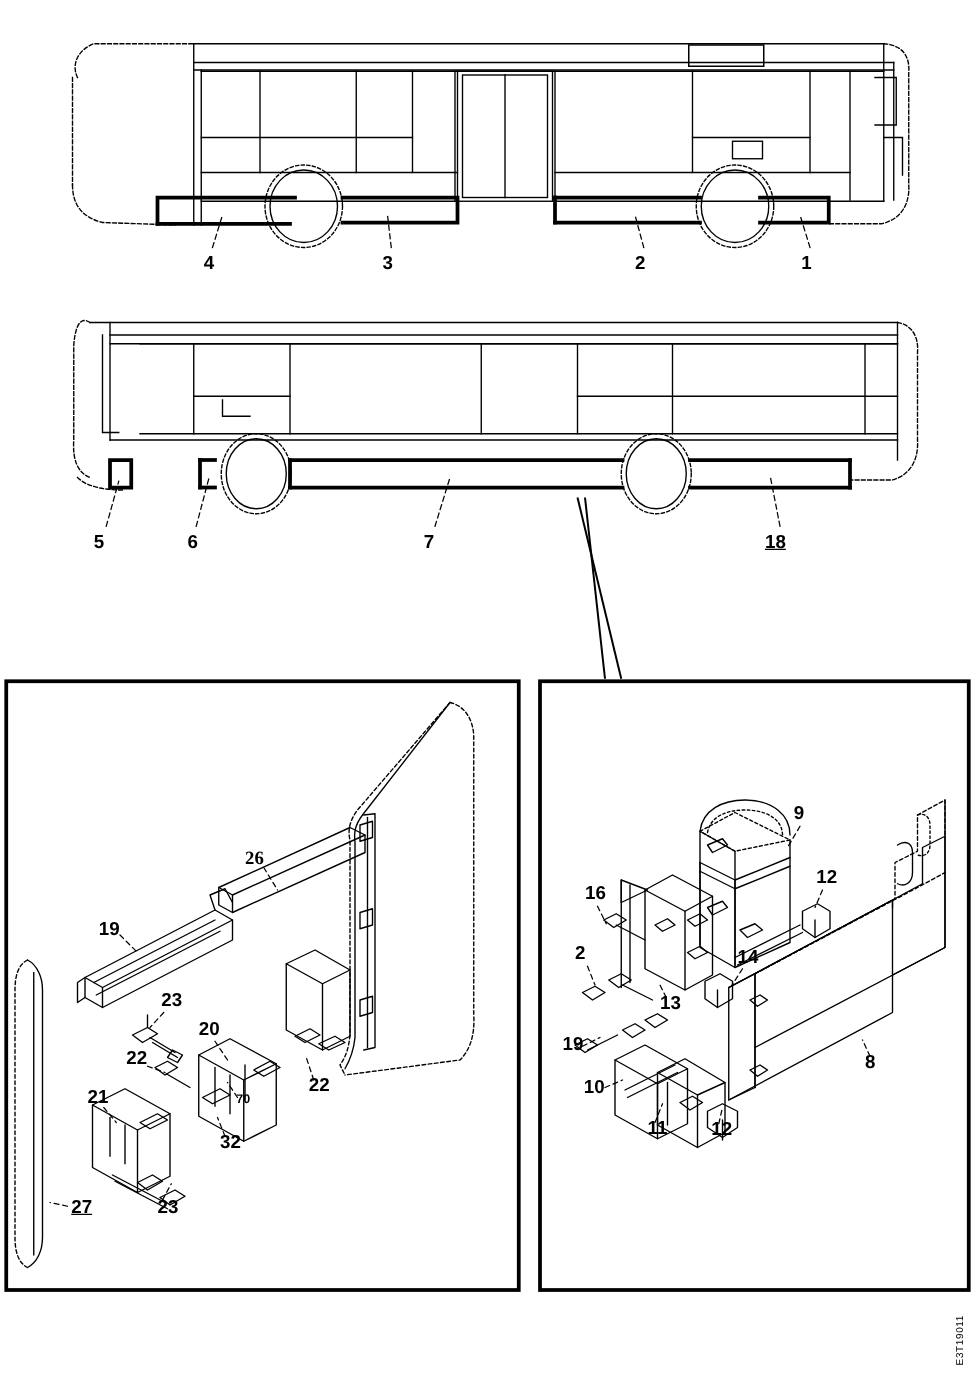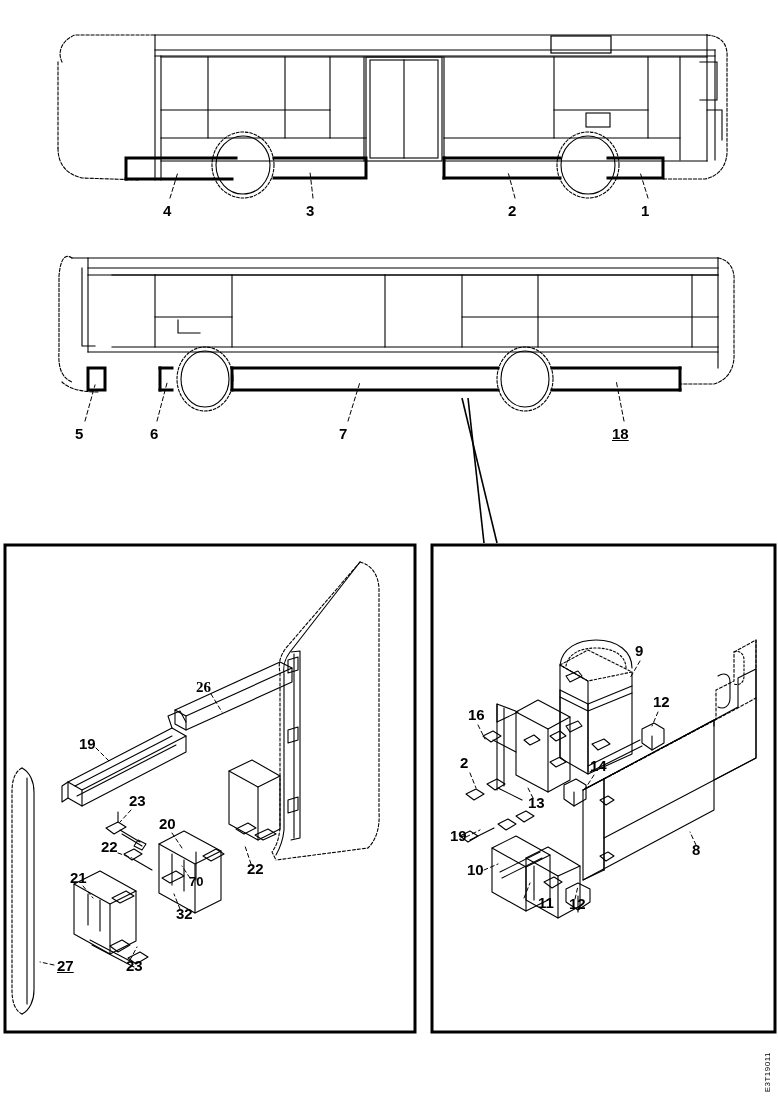--- a/index.html
+++ b/index.html
@@ -33,21 +33,21 @@
     font-family: "Liberation Sans", sans-serif;
     font-size: 15px;
     font-weight: 700;
     color: #000000;
     line-height: 1;
     letter-spacing: 0px;
     white-space: nowrap;
     user-select: none;
   }
   .callout.small {
-    font-size: 13px;
+    font-size: 10px;
     text-align: center;
   }
   .sheet-id {
     position: absolute;
     right: 6px;
     bottom: 8px;
     font-family: "Liberation Sans", sans-serif;
     font-size: 8px;
     font-weight: 400;
     color: #000000;
@@ -405,19 +405,19 @@
   </svg>
 
   <div class="callout" style="left:635px; top:643px;">9</div>
   <div class="callout" style="left:653px; top:694px;">12</div>
   <div class="callout" style="left:468px; top:707px;">16</div>
   <div class="callout" style="left:590px; top:758px;">14</div>
   <div class="callout" style="left:460px; top:755px;">2</div>
   <div class="callout" style="left:528px; top:795px;">13</div>
   <div class="callout" style="left:450px; top:828px;">19</div>
   <div class="callout" style="left:467px; top:862px;">10</div>
-  <div class="callout" style="left:538px; top:895px;">11</div>
+  <div class="callout" style="left:518px; top:895px;">11</div>
   <div class="callout" style="left:569px; top:896px;">12</div>
   <div class="callout" style="left:692px; top:842px;">8</div>
 
   <div class="sheet-id">E3T19011</div>
 
 </div>
 
 </body></html>

